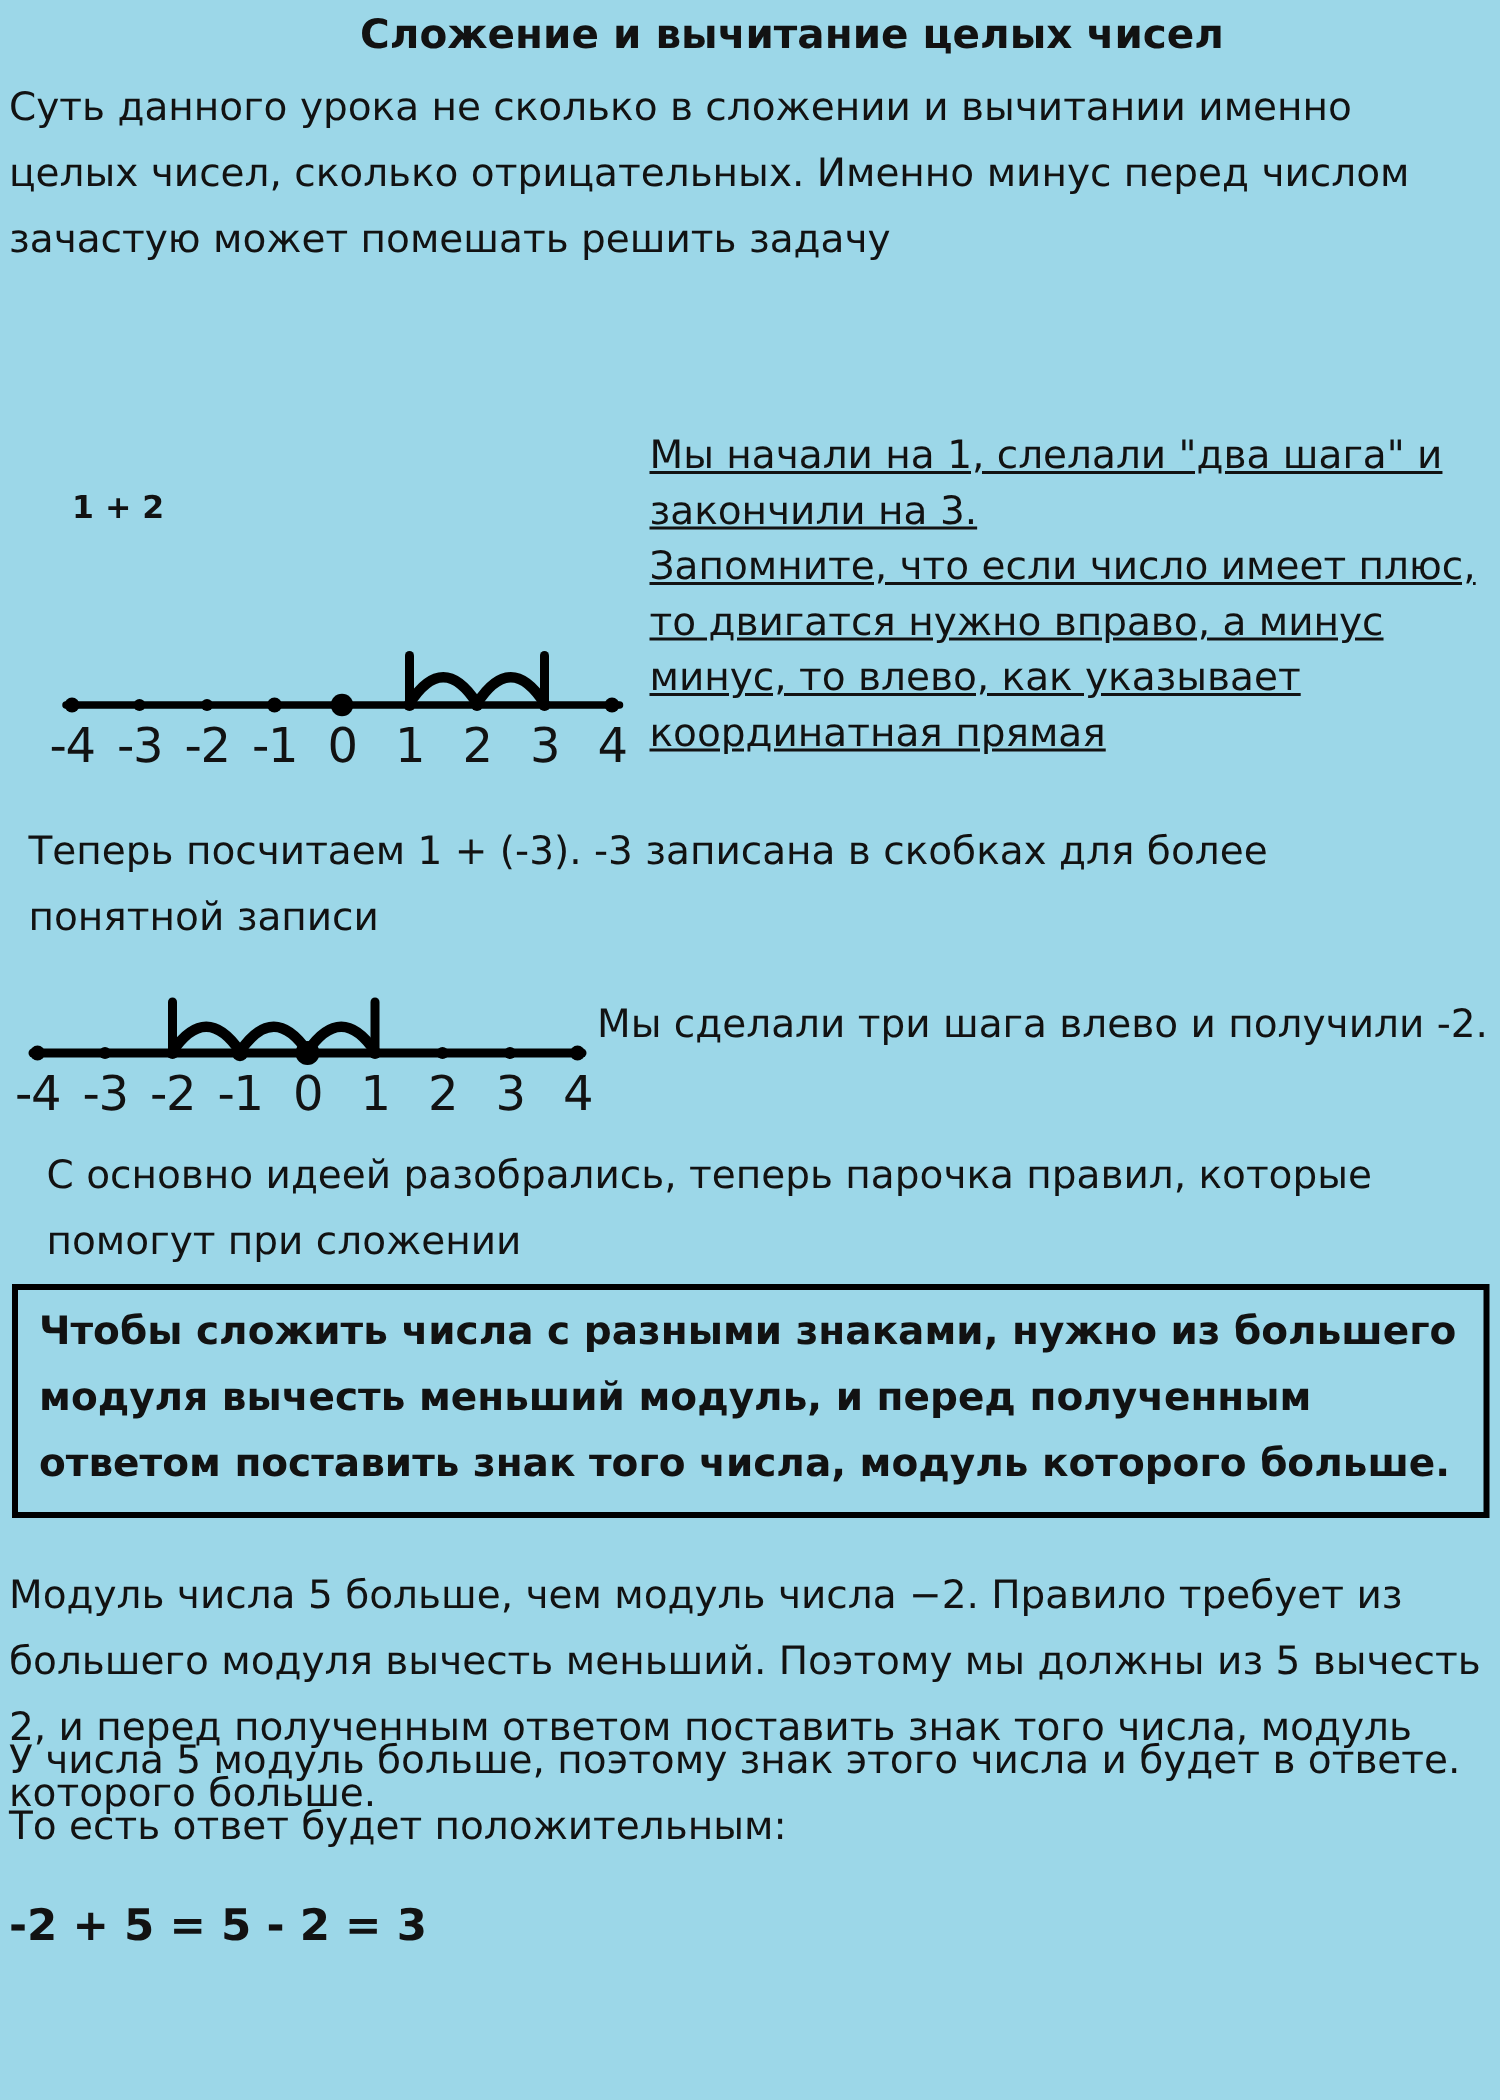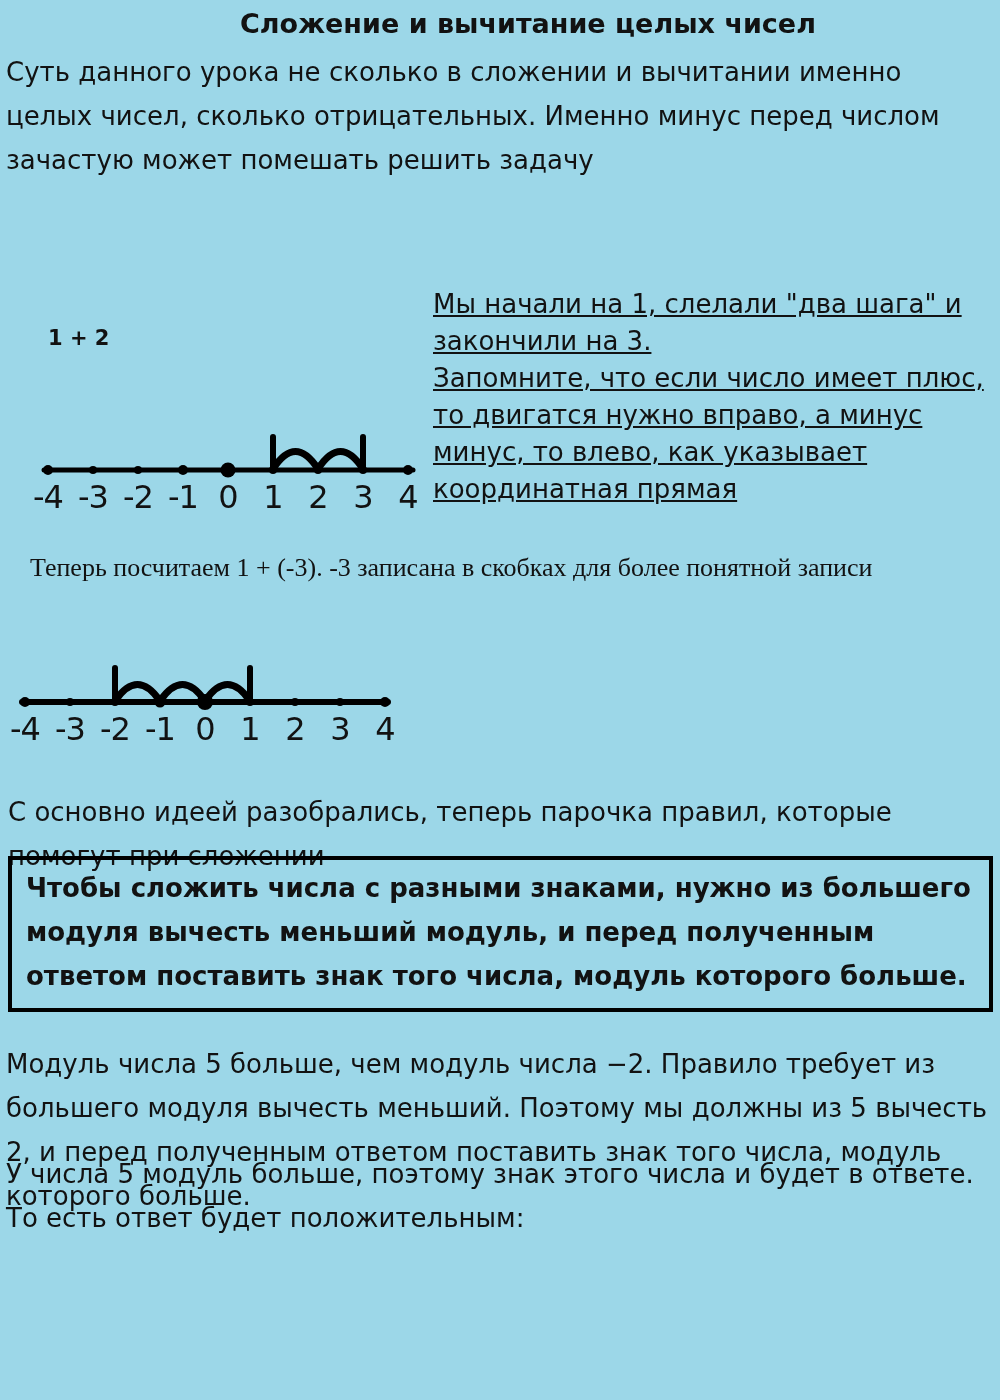--- a/index.html
+++ b/index.html
@@ -21,26 +21,26 @@
     white-space:pre-wrap;
   }
   .p-intro{top:50px;left:6px;width:985px;}
   .p-setup{top:188px;left:6px;width:985px;}
   .expr{position:absolute;top:326px;left:48px;font-size:21px;font-weight:600;}
   .caption-col{
     position:absolute;top:286px;left:433px;width:562px;
     font-size:26px;line-height:37px;
   }
   .caption-col p{margin:0;text-decoration:underline;}
-  .p-second-example{top:546px;left:30px;width:950px;font-family:Liberation Serif, serif;}
+  .p-second-example{top:546px;left:19px;width:950px;}
   .caption-2{
     position:absolute;top:666px;left:398px;width:600px;
     font-size:26px;line-height:34px;
   }
-  .p-rules-intro{top:762px;left:8px;width:960px;margin-top:28px;}
+  .p-rules-intro{top:762px;left:31px;width:960px;}
   .rule-box{
     position:absolute;top:856px;left:8px;width:949px;
     border:4px solid #000;
     padding:6px 14px 10px 14px;
     font-size:26px;line-height:44px;
     background:transparent;
     font-weight:bold;
   }
   .p-modulus{top:1002px;left:6px;width:985px;margin-top:40px;}
   .p-answer-sign{top:1152px;left:6px;width:985px;}
@@ -132,23 +132,25 @@
       <span style="left:115px">-2</span>
       <span style="left:160px">-1</span>
       <span style="left:205px">0</span>
       <span style="left:250px">1</span>
       <span style="left:295px">2</span>
       <span style="left:340px">3</span>
       <span style="left:385px">4</span>
     </div>
   </div>
 
+  <div class="caption-2">Мы сделали три шага влево и получили -2.</div>
 
   <div class="para p-rules-intro">С основно идеей разобрались, теперь парочка правил, которые помогут при сложении</div>
 
   <div class="rule-box">Чтобы сложить числа с разными знаками, нужно из большего модуля вычесть меньший модуль, и перед полученным ответом поставить знак того числа, модуль которого больше.</div>
 
   <div class="para p-modulus">Модуль числа 5 больше, чем модуль числа −2. Правило требует из большего модуля вычесть меньший. Поэтому мы должны из 5 вычесть 2, и перед полученным ответом поставить знак того числа, модуль которого больше.</div>
 
   <div class="para p-answer-sign">У числа 5 модуль больше, поэтому знак этого числа и будет в ответе. То есть ответ будет положительным:</div>
 
+  <div class="final-eq">-2 + 5 = 5 - 2 = 3</div>
 
 </div>
 
 </body></html>

